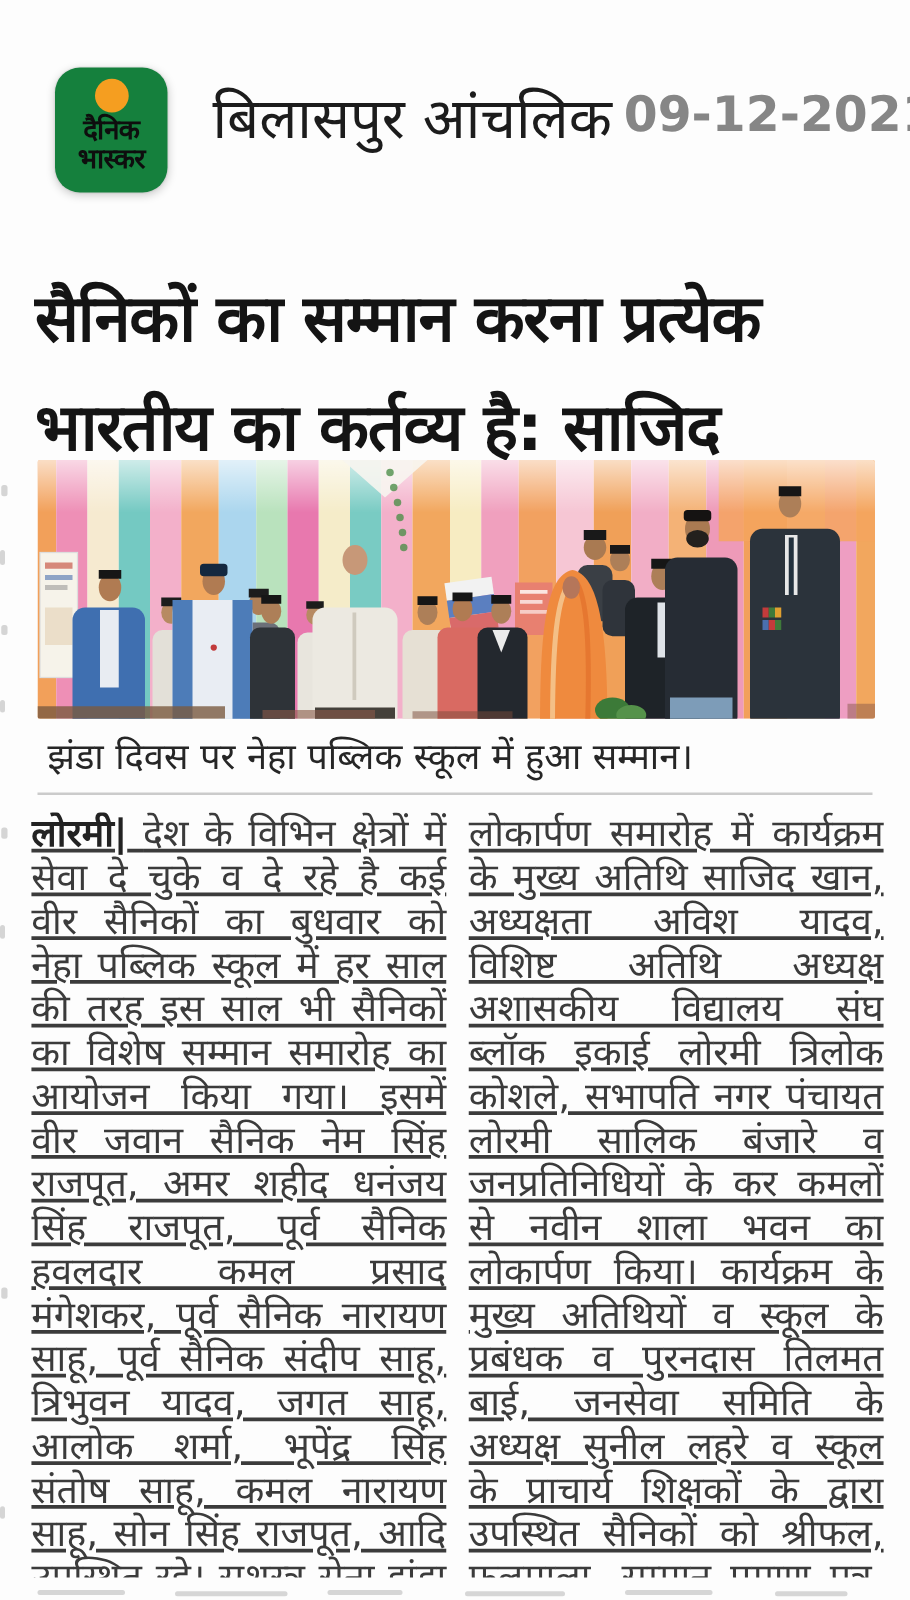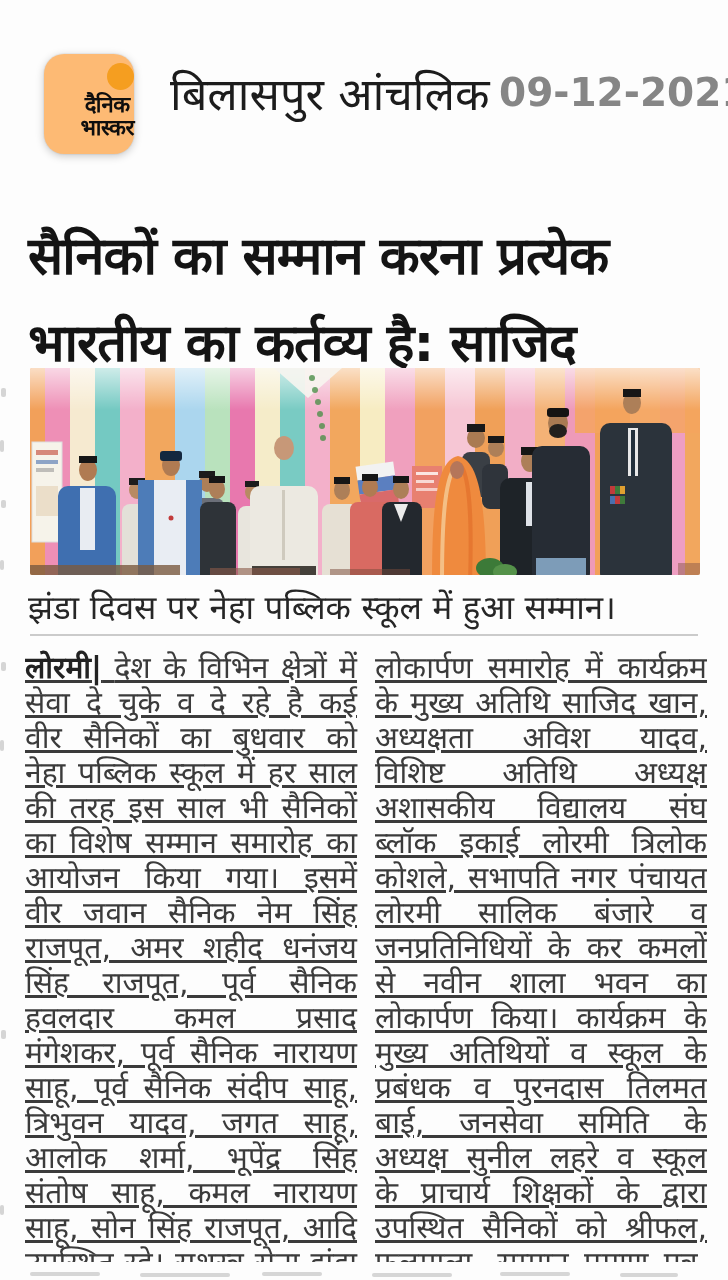--- a/index.html
+++ b/index.html
@@ -4,23 +4,23 @@
 <style>
   html,body{margin:0;padding:0;}
   body{
     width:728px;height:1280px;position:relative;overflow:hidden;
     background:#fdfdfd;
     font-family:"DejaVu Sans","Liberation Sans",sans-serif;
   }
   
   .logo-card{
     position:absolute;left:44px;top:54px;width:90px;height:100px;
-    background:#fdba74;border-radius:20px;
+    background:#15803d;border-radius:20px;
     box-shadow:0 2px 8px rgba(0,0,0,.22), 0 0 0 1px rgba(0,0,0,.04);
-    display:flex;flex-direction:column;align-items:flex-end;justify-content:flex-start;
+    display:flex;flex-direction:column;align-items:center;justify-content:flex-start;
   }
   .logo-sun{width:27px;height:27px;border-radius:50%;background:#F59E20;margin-top:9px;}
   .logo-text{margin-top:3px;text-align:center;font-weight:bold;color:#0e0e0e;
     font-size:22px;line-height:23px;letter-spacing:-.5px;}
   .edition-title{
     position:absolute;left:170px;top:62px;font-size:45px;font-weight:normal;color:#1c1c1c;
     white-space:nowrap;
   }
   .edition-date{
     position:absolute;left:499px;top:70px;font-size:39px;font-weight:bold;color:#868686;
@@ -29,22 +29,22 @@
   
   .headline{
     position:absolute;left:28px;top:178px;width:678px;
     font-size:52px;line-height:87px;font-weight:700;color:#141414;
     letter-spacing:-1px;
   }
   
   .photo-wrap{position:absolute;left:30px;top:368px;width:670px;height:207px;}
   .photo-wrap svg{display:block;}
   .photo-caption{
-    position:absolute;left:28px;top:584px;width:670px;
-    font-size:33px;color:#262626;font-weight:500;
+    position:absolute;left:38px;top:584px;width:670px;
+    font-size:29px;color:#262626;font-weight:500;
   }
   .caption-rule{
     position:absolute;left:30px;top:634px;width:668px;height:2px;background:#cbcbcb;
   }
   
   .columns{
     position:absolute;left:25px;top:650px;width:682px;height:612px;
     display:flex;gap:18px;overflow:hidden;
   }
   .col{

